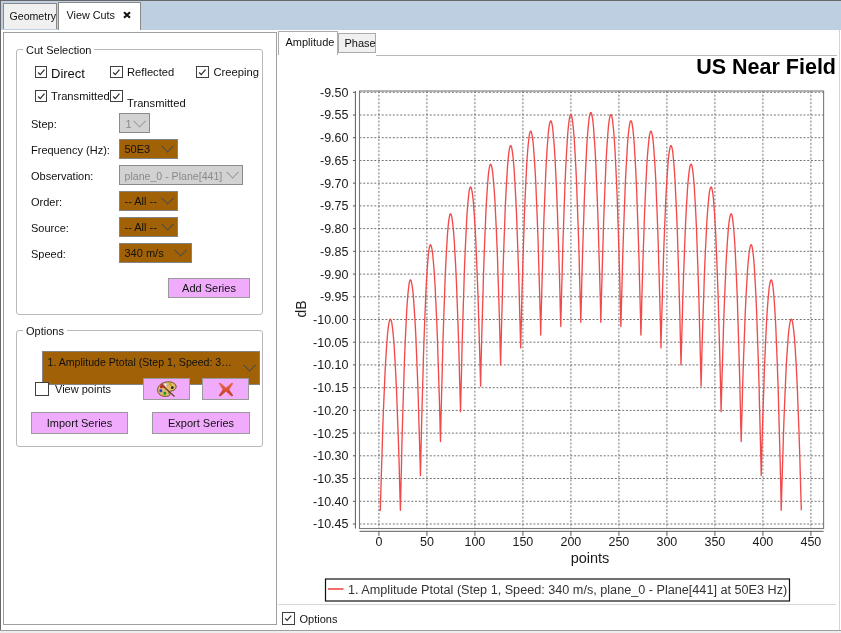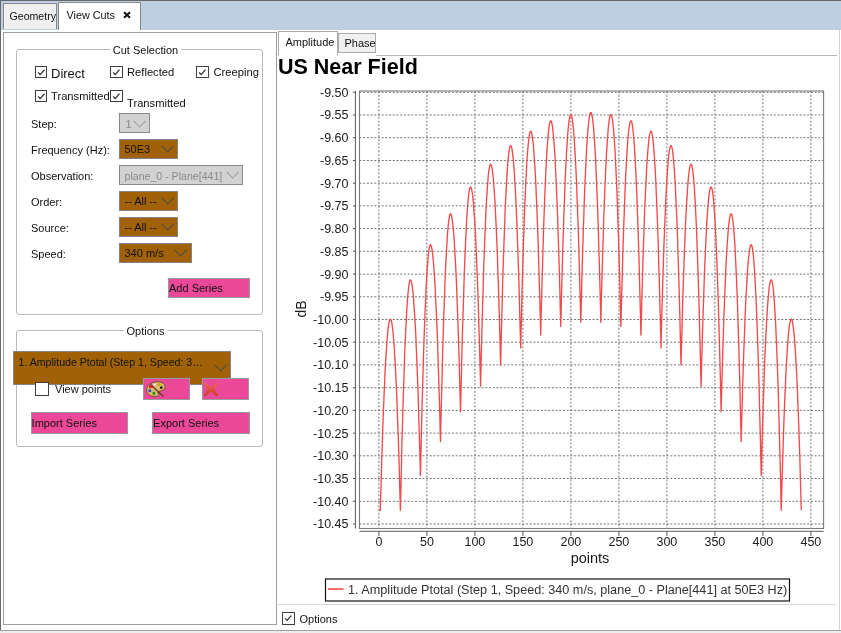--- a/index.html
+++ b/index.html
@@ -3,24 +3,24 @@
 <style>
 * { margin:0; padding:0; box-sizing:border-box; }
 html,body { width:841px; height:633px; background:#fff; font-family:"Liberation Sans", sans-serif; overflow:hidden; position:relative; }
 .abs { position:absolute; }
 .lbl { position:absolute; font-size:11px; color:#111; white-space:nowrap; }
 .combo { position:absolute; background:#a16207; border:1px solid #848484; font-size:11px; color:#111; white-space:nowrap; }
 .combo .tx { position:absolute; left:4.5px; top:3.5px; }
 .combo.dis { background:#d2d2d2; border-color:#8b8b8b; color:#8a8a8a; }
 .chev { position:absolute; right:6px; top:50%; width:8.5px; height:8.5px; margin-top:-6.5px; border:solid #4a4a4a; border-width:0 0 1.3px 1.3px; transform:rotate(-45deg); }
 .combo.dis .chev { border-color:#9a9a9a; }
-.btn { position:absolute; background:#ec4899; border:1px solid #9a9a9a; font-size:11px; color:#111; text-align:left; }
+.btn { position:absolute; background:#f0abfc; border:1px solid #9a9a9a; font-size:11px; color:#111; text-align:center; }
 .cb { position:absolute; width:12.8px; height:12.8px; background:#fff; border:1.3px solid #3f3f3f; }
 .cb svg { position:absolute; left:0; top:0; width:100%; height:100%; }
-fieldset { position:absolute; border:1px solid #b9b9b9; border-radius:3px;text-align:center; }
+fieldset { position:absolute; border:1px solid #b9b9b9; border-radius:3px; }
 legend { font-size:11px; color:#111; margin-left:6px; padding:0 3px; }
 </style></head>
 <body>
 
 <div class="abs" style="left:0;top:0;width:841px;height:1px;background:#686868"></div>
 <div class="abs" style="left:0;top:0;width:1px;height:630px;background:#686868"></div>
 <div class="abs" style="left:0;top:630px;width:841px;height:1px;background:#9aa0a4"></div>
 <div class="abs" style="left:0;top:631px;width:841px;height:2px;background:#ededed"></div>
 <div class="abs" style="left:839px;top:30px;width:1px;height:600px;background:#cccccc"></div>
 
@@ -97,21 +97,21 @@
 <div class="lbl" style="left:31px;top:247.5px">Speed:</div>
 <div class="combo" style="left:119px;top:242.6px;width:72.5px;height:20.5px">
     <span class="tx">340 m/s</span>
     <span class="chev"></span>
   </div>
 <div class="btn" style="left:168px;top:277.5px;width:82px;height:20.5px;line-height:18.5px">Add Series</div>
 
 <fieldset style="left:16px;top:324.5px;width:247px;height:122px">
     <legend>Options</legend>
   </fieldset>
-<div class="combo" style="left:13px;top:350.8px;width:218px;height:34px">
+<div class="combo" style="left:42px;top:350.8px;width:218px;height:34px">
     <span class="tx" style="font-size:10.6px;top:4px">1. Amplitude Ptotal (Step 1, Speed: 3…</span>
     <span class="chev"></span>
   </div>
 <div class="cb" style="left:35px;top:382px;width:14px;height:14px"></div>
 <div class="lbl" style="left:55px;top:383px">View points</div>
 <div class="btn" style="left:143px;top:377.7px;width:47.3px;height:22.6px"><svg width="24" height="19" viewBox="0 0 24 19" style="margin-top:1.2px">
 <g transform="rotate(-12 12 9)">
 <path d="M12 2 C6.5 2 2.5 5 2.5 9.2 C2.5 13.4 6.5 16.2 12 16.2 C13.4 16.2 13.9 15.4 13.3 14.3 C12.6 13 13.3 11.8 15 11.8 C16.2 11.8 17.3 12.1 18.5 11.6 C20.3 10.9 21.5 9.6 21.5 8 C21.5 4.6 17.3 2 12 2 Z" fill="#dfb96e" stroke="#6e4d1e" stroke-width="0.9"></path>
 <circle cx="7" cy="5.6" r="1.5" fill="#cc2222"></circle>
 <circle cx="11.5" cy="4.4" r="1.5" fill="#f5f5f5" stroke="#999" stroke-width="0.4"></circle>
@@ -136,21 +136,21 @@
 <div class="btn" style="left:152.1px;top:412.2px;width:97.8px;height:22.3px;line-height:20.5px">Export Series</div>
 
 <div class="abs" style="left:278px;top:31.4px;width:60px;height:24.1px;background:#fff;border:1px solid #ababab;border-bottom:none"></div>
 <div class="lbl" style="left:285.5px;top:36px;font-size:11px">Amplitude</div>
 <div class="abs" style="left:338px;top:33px;width:38px;height:19.5px;background:#f0f0f0;border:1px solid #ababab"></div>
 <div class="abs" style="left:376px;top:55px;width:461px;height:1px;background:#b8b8b8"></div>
 <div class="abs" style="left:838.5px;top:31px;width:1px;height:599px;background:#d4d4d4"></div>
 <div class="lbl" style="left:344.5px;top:37px;font-size:11px">Phase</div>
 <div class="abs" style="left:278px;top:603.5px;width:558px;height:1px;background:#d8d8d8"></div>
 
-<div class="abs" style="left:278px;top:55.2px;width:558px;text-align:left;font-size:21.5px;font-weight:bold;color:#000">US Near Field</div>
+<div class="abs" style="left:278px;top:55.2px;width:558px;text-align:right;font-size:21.5px;font-weight:bold;color:#000">US Near Field</div>
 
 <svg id="chart" class="abs" style="left:0;top:0" width="841" height="633" viewBox="0 0 841 633">
 <g stroke="#757575" stroke-width="1" stroke-dasharray="2,1.7">
 <line x1="378.9" y1="91.0" x2="378.9" y2="528.5"></line>
 <line x1="426.9" y1="91.0" x2="426.9" y2="528.5"></line>
 <line x1="474.9" y1="91.0" x2="474.9" y2="528.5"></line>
 <line x1="522.9" y1="91.0" x2="522.9" y2="528.5"></line>
 <line x1="570.9" y1="91.0" x2="570.9" y2="528.5"></line>
 <line x1="618.9" y1="91.0" x2="618.9" y2="528.5"></line>
 <line x1="666.9" y1="91.0" x2="666.9" y2="528.5"></line>

